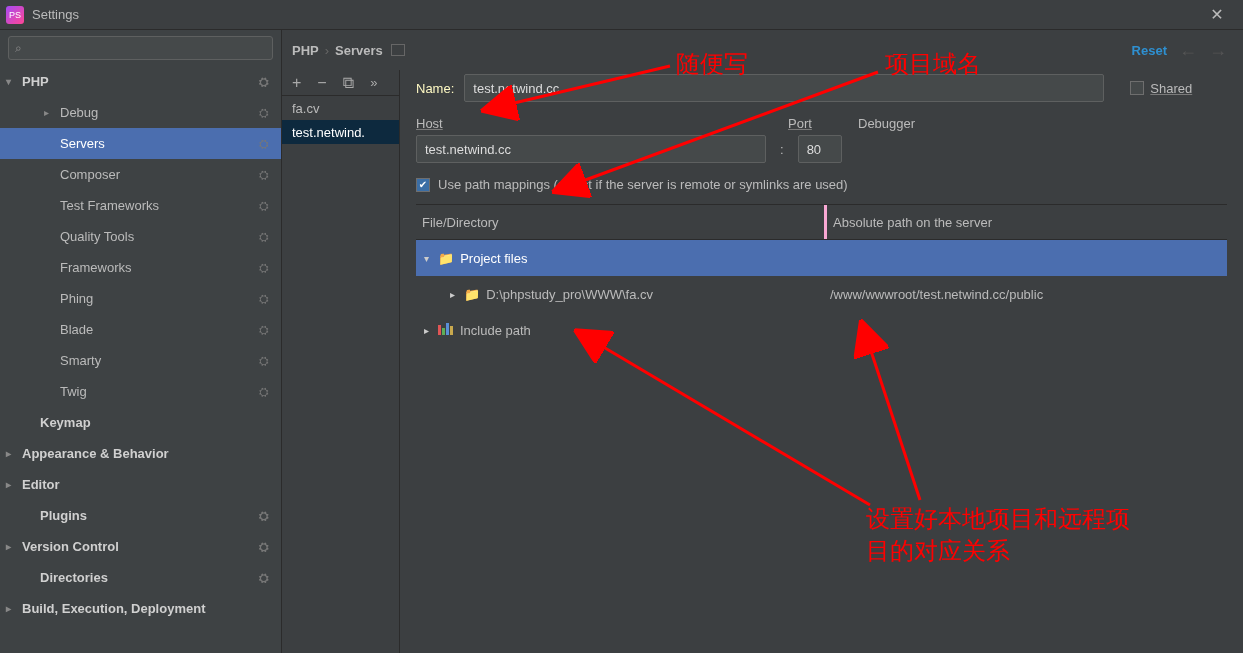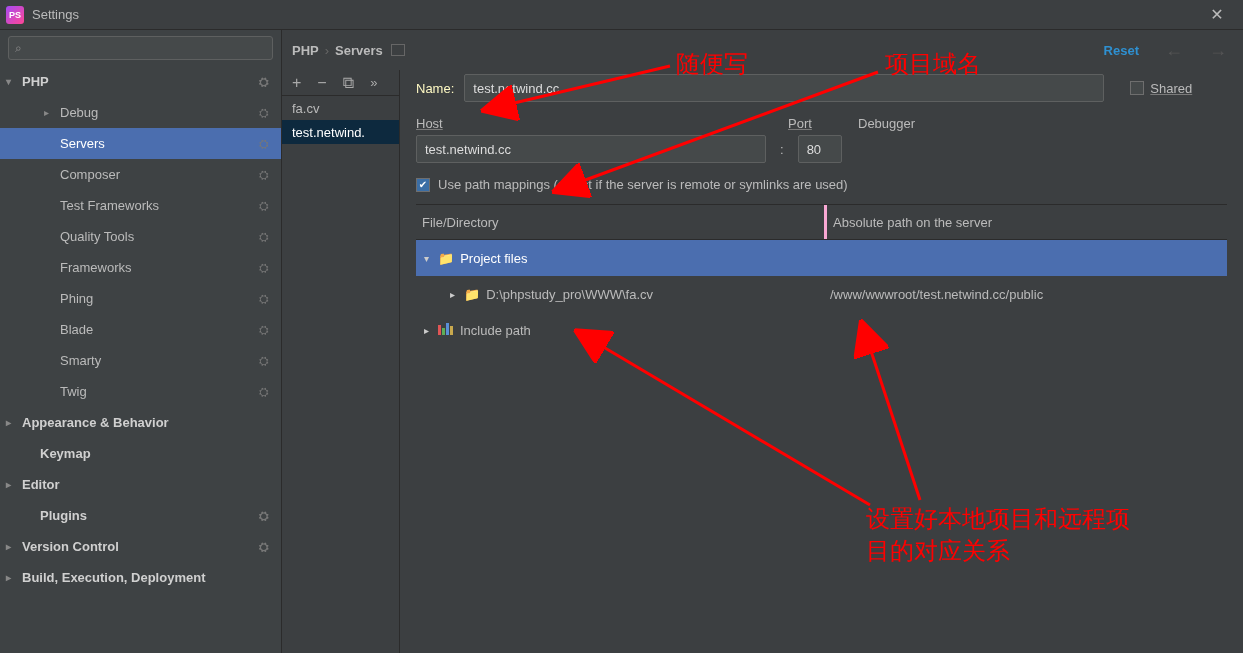--- a/index.html
+++ b/index.html
@@ -20,21 +20,21 @@
     align-items: center;
     padding: 0 6px;
     border-bottom: 1px solid #2b2b2b;
   }
   .titlebar .app-icon {
     width: 18px; height: 18px;
     background: linear-gradient(135deg,#a64bf4,#ff4694);
     border-radius: 3px;
     margin-right: 8px;
     display:flex;align-items:center;justify-content:center;
-    font-size:9px;color:#fff;font-weight:bold;
+    font-size:9px;color:#fff;font-weight:normal;
   }
   .titlebar .spacer { flex: 1; }
   .titlebar .close {
     width: 40px; height: 30px;
     display: flex; align-items: center; justify-content: center;
     color: #bbbbbb; font-size: 16px;
   }
 
   .body-row { display: flex; height: calc(653px - 30px); }
 
@@ -128,21 +128,21 @@
 
   
   .main {
     flex:1;
     background:#3c3f41;
     position:relative;
     padding: 0;
   }
   .main-top {
     height:40px;display:flex;align-items:center;justify-content:flex-end;
-    padding:0 16px;gap:26px;
+    padding:0 16px;gap:12px;
   }
   .reset { color:#2e90d1; font-weight:bold; }
   .nav-arrow { color:#555; font-size:18px; }
 
   .form {
     padding: 0 16px;
   }
   .row { display:flex; align-items:center; margin-bottom:14px; gap:10px;}
   .label { color:#fef9c3; }
   .underline { text-decoration: underline; text-decoration-color:#7a7a7a;}
@@ -259,38 +259,42 @@
       </div>
       <div class="tree-item lvl2">
         <span>Smarty</span>
         <span class="cog"></span>
       </div>
       <div class="tree-item lvl2">
         <span>Twig</span>
         <span class="cog"></span>
       </div>
 
+      <div class="tree-group" style="padding-left:40px;font-weight:bold;">
+        <span>Keymap</span>
+      </div>
       <div class="tree-group">
         <span class="chev right"></span>
         <span>Appearance &amp; Behavior</span>
       </div>
-      <div class="tree-group" style="padding-left:40px;font-weight:bold;">
-        <span>Keymap</span>
-      </div>
       <div class="tree-group">
         <span class="chev right"></span>
         <span>Editor</span>
       </div>
       <div class="tree-group" style="padding-left:40px;font-weight:bold;">
         <span>Plugins</span>
         <span class="cog"></span>
       </div>
       <div class="tree-group">
         <span class="chev right"></span>
         <span>Version Control</span>
+        <span class="cog"></span>
+      </div>
+      <div class="tree-group" style="padding-left:40px;font-weight:bold;">
+        <span>Directories</span>
         <span class="cog"></span>
       </div>
       <div class="tree-group">
         <span class="chev right"></span>
         <span>Build, Execution, Deployment</span>
       </div>
     </div>
   </div>
 
   <div style="flex:1;display:flex;flex-direction:column;">

